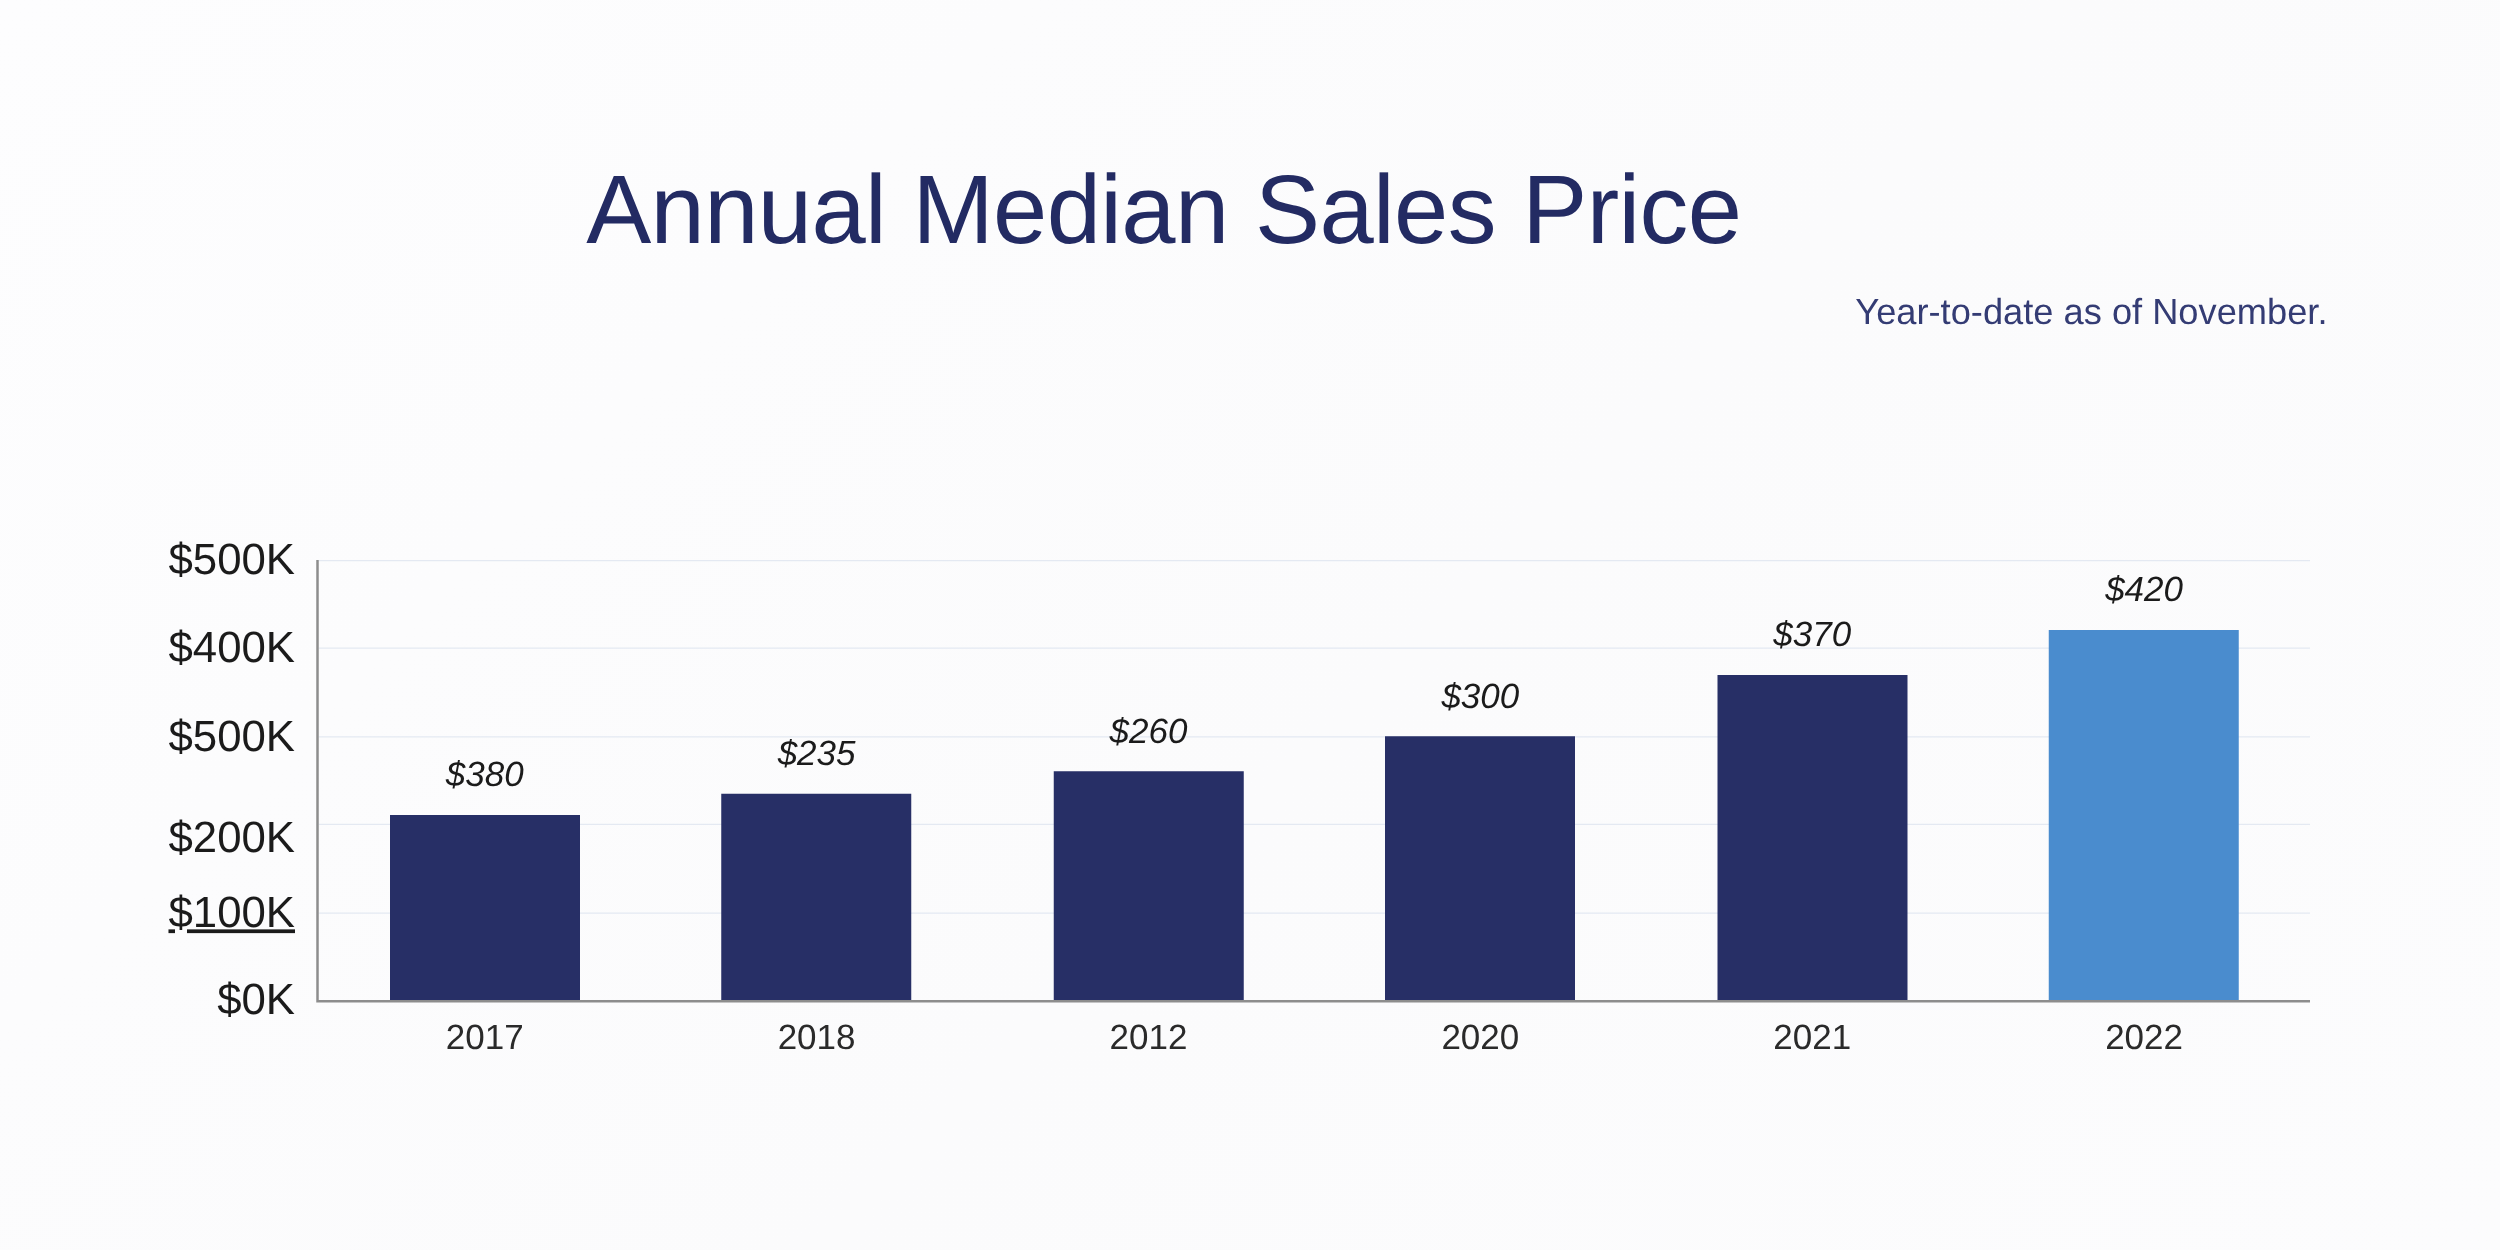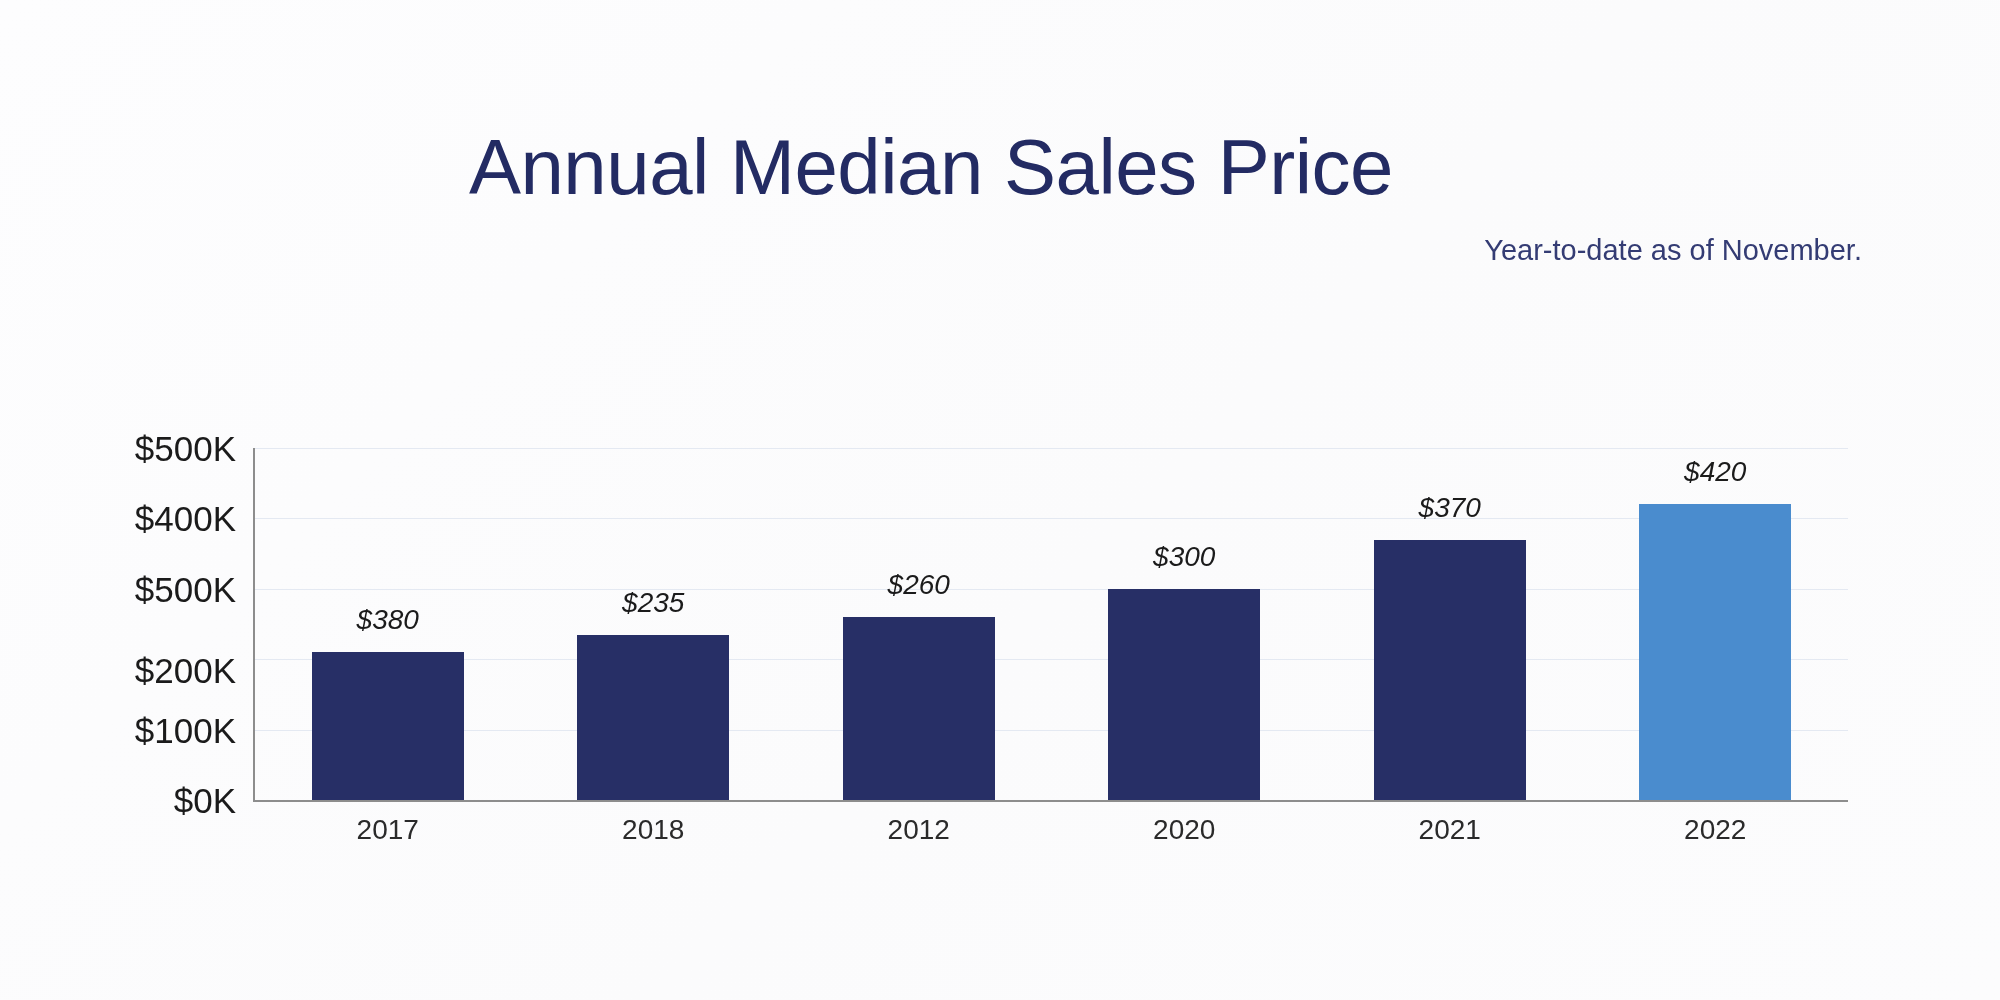--- a/index.html
+++ b/index.html
@@ -142,21 +142,21 @@
         <div class="gridline" style="top: 281.6px;"></div>
         <div class="gridline" style="top: 211.2px;"></div>
         <div class="gridline" style="top: 140.8px;"></div>
         <div class="gridline" style="top: 70.4px;"></div>
         <div class="gridline" style="top: 0px;"></div>
       </div>
     <div id="y-axis-line"></div>
     <div id="x-axis-line"></div>
     <div id="y-tick-labels">
         <div class="y-tick-label" style="top: 352px;">$0K</div>
-        <div class="y-tick-label" style="top: 281.6px;">$100K</div>
+        <div class="y-tick-label" style="top: 281.6px; text-decoration: underline;">$100K</div>
         <div class="y-tick-label" style="top: 222px;">$200K</div>
         <div class="y-tick-label" style="top: 140.8px;">$500K</div>
         <div class="y-tick-label" style="top: 70.4px;">$400K</div>
         <div class="y-tick-label" style="top: 0px;">$500K</div>
       </div>
     <div id="bars">
         <div class="bar-slot" style="left: 0px; width: 265.5px;">
           <div class="bar" style="height: 147.84px; background: rgb(39, 47, 102);"></div>
           <div class="bar-value" style="bottom: 165.84px;">$380</div>
           <div class="x-tick-label">2017</div>

